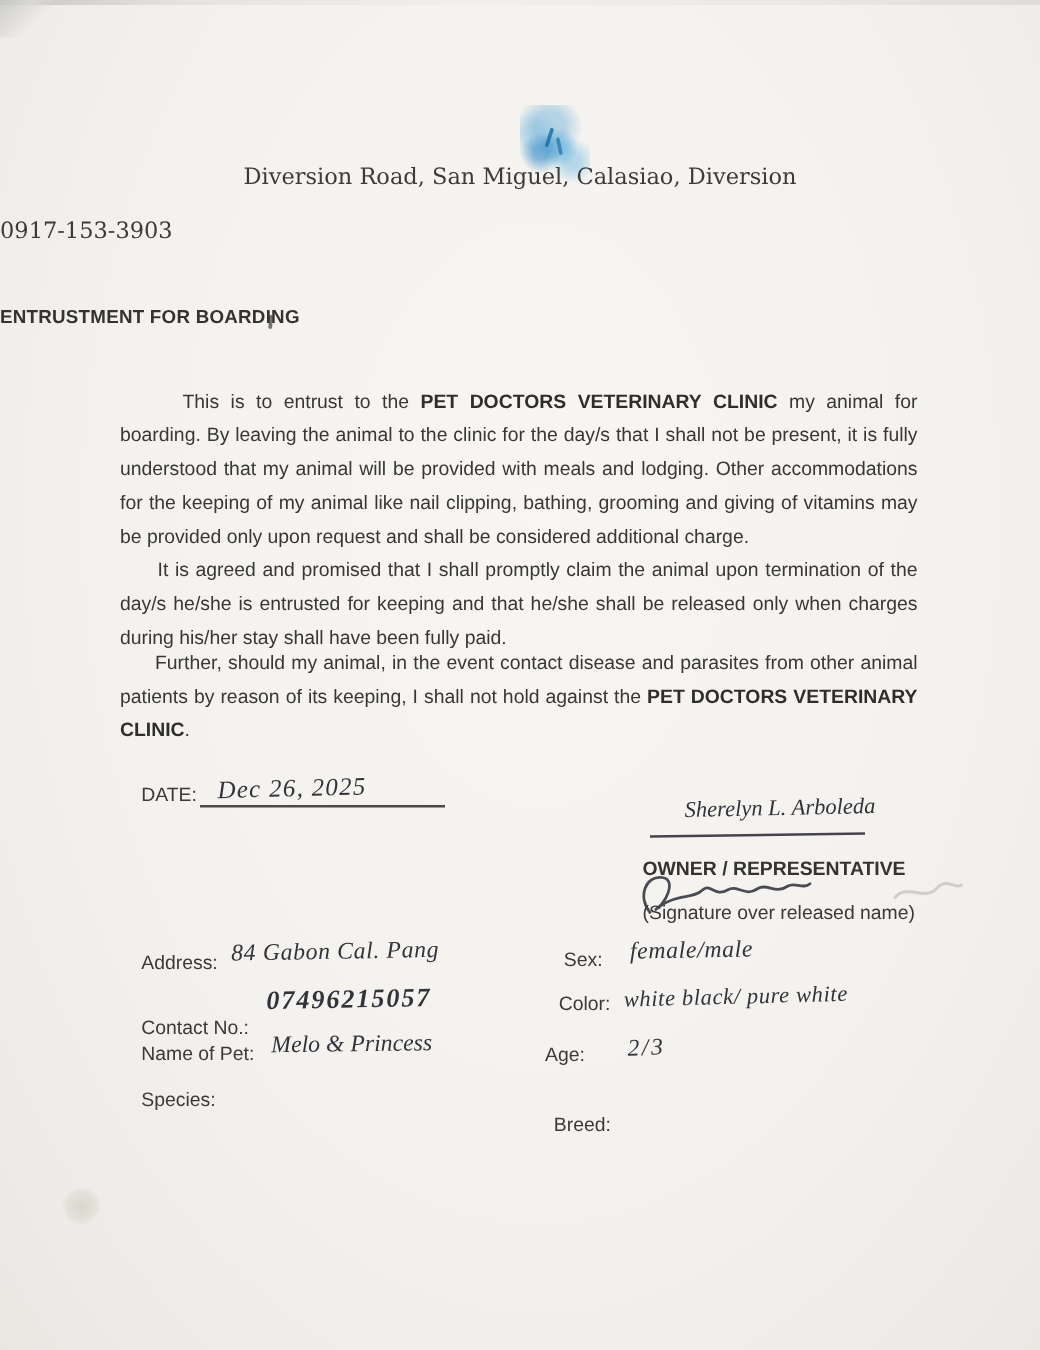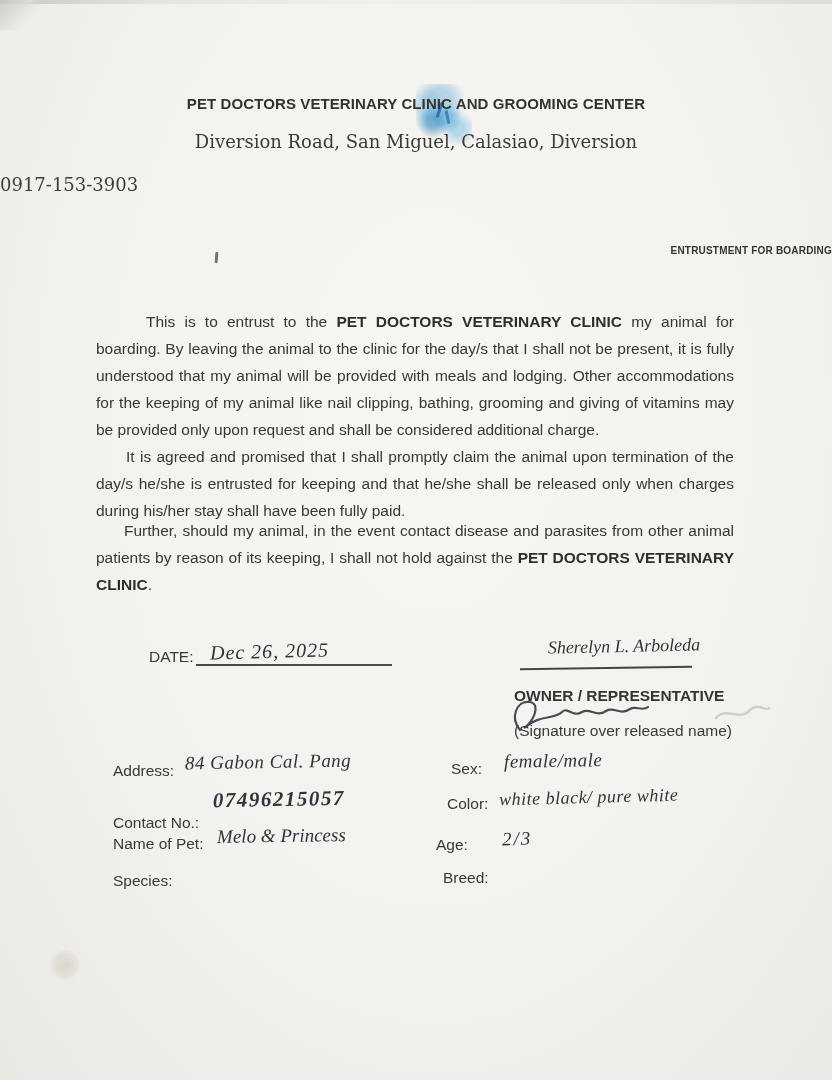--- a/index.html
+++ b/index.html
@@ -31,31 +31,31 @@
     transform:rotate(4deg);opacity:.75;border-radius:1px;}
   .pencil-smudge{position:absolute;left:712px;top:698px;width:60px;height:32px;opacity:.55;}
 
   
   .clinic-name{position:absolute;top:95px;left:0;width:100%;text-align:center;
     font-weight:bold;font-size:15px;letter-spacing:.1px;color:#33322f;}
   .header-address{position:absolute;top:131px;left:0;width:100%;text-align:center;
     font-family:"DejaVu Serif","Liberation Serif",serif;font-size:18px;color:#3c3b39;}
   .header-phone{position:absolute;top:174px;left:0;width:100%;text-align:left;
     font-family:"DejaVu Serif","Liberation Serif",serif;font-size:18px;color:#3c3b39;}
-  .doc-title{position:absolute;top:245px;left:0;width:100%;text-align:right;
-    font-weight:bold;font-size:10px;letter-spacing:.2px;color:#343331;}
+  .doc-title{position:absolute;top:245px;left:0;width:100%;text-align:left;
+    font-weight:bold;font-size:15px;letter-spacing:.2px;color:#343331;}
   .para{position:absolute;left:96px;width:638px;text-align:justify;
     font-size:15.5px;line-height:27px;color:#383735;margin:0;}
   .para b{color:#2f2e2c;}
   .p1{top:308px;text-indent:50px;}
   .p2{top:443px;text-indent:30px;}
   .p3{top:517px;text-indent:28px;}
 
   
-  .date-row{position:absolute;left:113px;top:642px;display:flex;align-items:flex-end;margin-left:36px;}
+  .date-row{position:absolute;left:113px;top:622px;display:flex;align-items:flex-end;}
   .date-label{font-size:15.5px;color:#3a3937;}
   .date-line{position:relative;display:inline-block;width:196px;height:22px;
     border-bottom:2px solid #4a4946;margin-left:2px;}
   .hand{font-family:"Liberation Serif","DejaVu Serif",serif;font-style:italic;color:#34323a;}
   .date-value{position:absolute;left:14px;bottom:1px;font-size:20px;white-space:nowrap;
     transform:rotate(-1.5deg);letter-spacing:1px;}
   .sig-name{position:absolute;left:518px;top:636px;width:212px;text-align:center;
     font-size:18px;transform:rotate(-1.2deg);white-space:nowrap;}
   .sig-underline{position:absolute;left:520px;top:667px;width:172px;height:2px;
     background:#46444a;transform:rotate(-.8deg);}
@@ -65,21 +65,21 @@
 
   
   .field-label{position:absolute;font-size:15.5px;color:#3a3937;}
   .lbl-address{left:113px;top:762px;}
   .lbl-contact{left:113px;top:802px;margin-top:12px;}
   .lbl-petname{left:113px;top:835px;}
   .lbl-species{left:113px;top:872px;}
   .lbl-sex{left:451px;top:760px;}
   .lbl-color{left:447px;top:795px;}
   .lbl-age{left:436px;top:836px;}
-  .lbl-breed{left:443px;top:869px;}
+  .lbl-breed{left:443px;top:892px;}
   .field-value{position:absolute;white-space:nowrap;}
   .val-address{left:185px;top:751px;font-size:19px;transform:rotate(-1deg);letter-spacing:.5px;}
   .val-contact{left:213px;top:787px;font-size:21px;transform:rotate(-1deg);letter-spacing:1.5px;font-weight:bold;font-style:italic;}
   .val-petname{left:217px;top:825px;font-size:19px;transform:rotate(-.8deg);}
   .val-sex{left:504px;top:750px;font-size:19px;transform:rotate(-1deg);letter-spacing:.5px;}
   .val-color{left:499px;top:787px;font-size:18px;transform:rotate(-1.5deg);letter-spacing:.5px;}
   .val-age{left:502px;top:828px;font-size:19px;transform:rotate(-2deg);letter-spacing:2px;}
 </style>
 </head>
 <body>
@@ -91,21 +91,20 @@
   <div class="ink-smudge">
       <i></i>
       <i></i>
     </div>
   <div class="stray-mark"></div>
   <div class="stain-bottom"></div>
   <svg class="pencil-smudge" viewBox="0 0 60 32">
     <path d="M4 20 C14 8, 28 24, 38 12 C46 4, 54 14, 57 10" stroke="#b7b4ae" stroke-width="2.5" fill="none" stroke-linecap="round"></path>
   </svg>
 
-  <div class="clinic-name">PET DOCTORS VETERINARY CLINIC AND GROOMING CENTER</div>
   <div class="header-address">Diversion Road, San Miguel, Calasiao, Diversion</div>
   <div class="header-phone">0917-153-3903</div>
 
   <div class="doc-title">ENTRUSTMENT FOR BOARDING</div>
 
   <p class="para p1"><span>This is to entrust to the </span><b>PET DOCTORS VETERINARY CLINIC</b><span> my animal for boarding. By leaving the animal to the clinic for the day/s that I shall not be present, it is fully understood that my animal will be provided with meals and lodging. Other accommodations for the keeping of my animal like nail clipping, bathing, grooming and giving of vitamins may be provided only upon request and shall be considered additional charge.</span></p>
 
   <p class="para p2">It is agreed and promised that I shall promptly claim the animal upon termination of the day/s he/she is entrusted for keeping and that he/she shall be released only when charges during his/her stay shall have been fully paid.</p>
 
   <p class="para p3"><span>Further, should my animal, in the event contact disease and parasites from other animal patients by reason of its keeping, I shall not hold against the </span><b>PET DOCTORS VETERINARY CLINIC</b><span>.</span></p>

